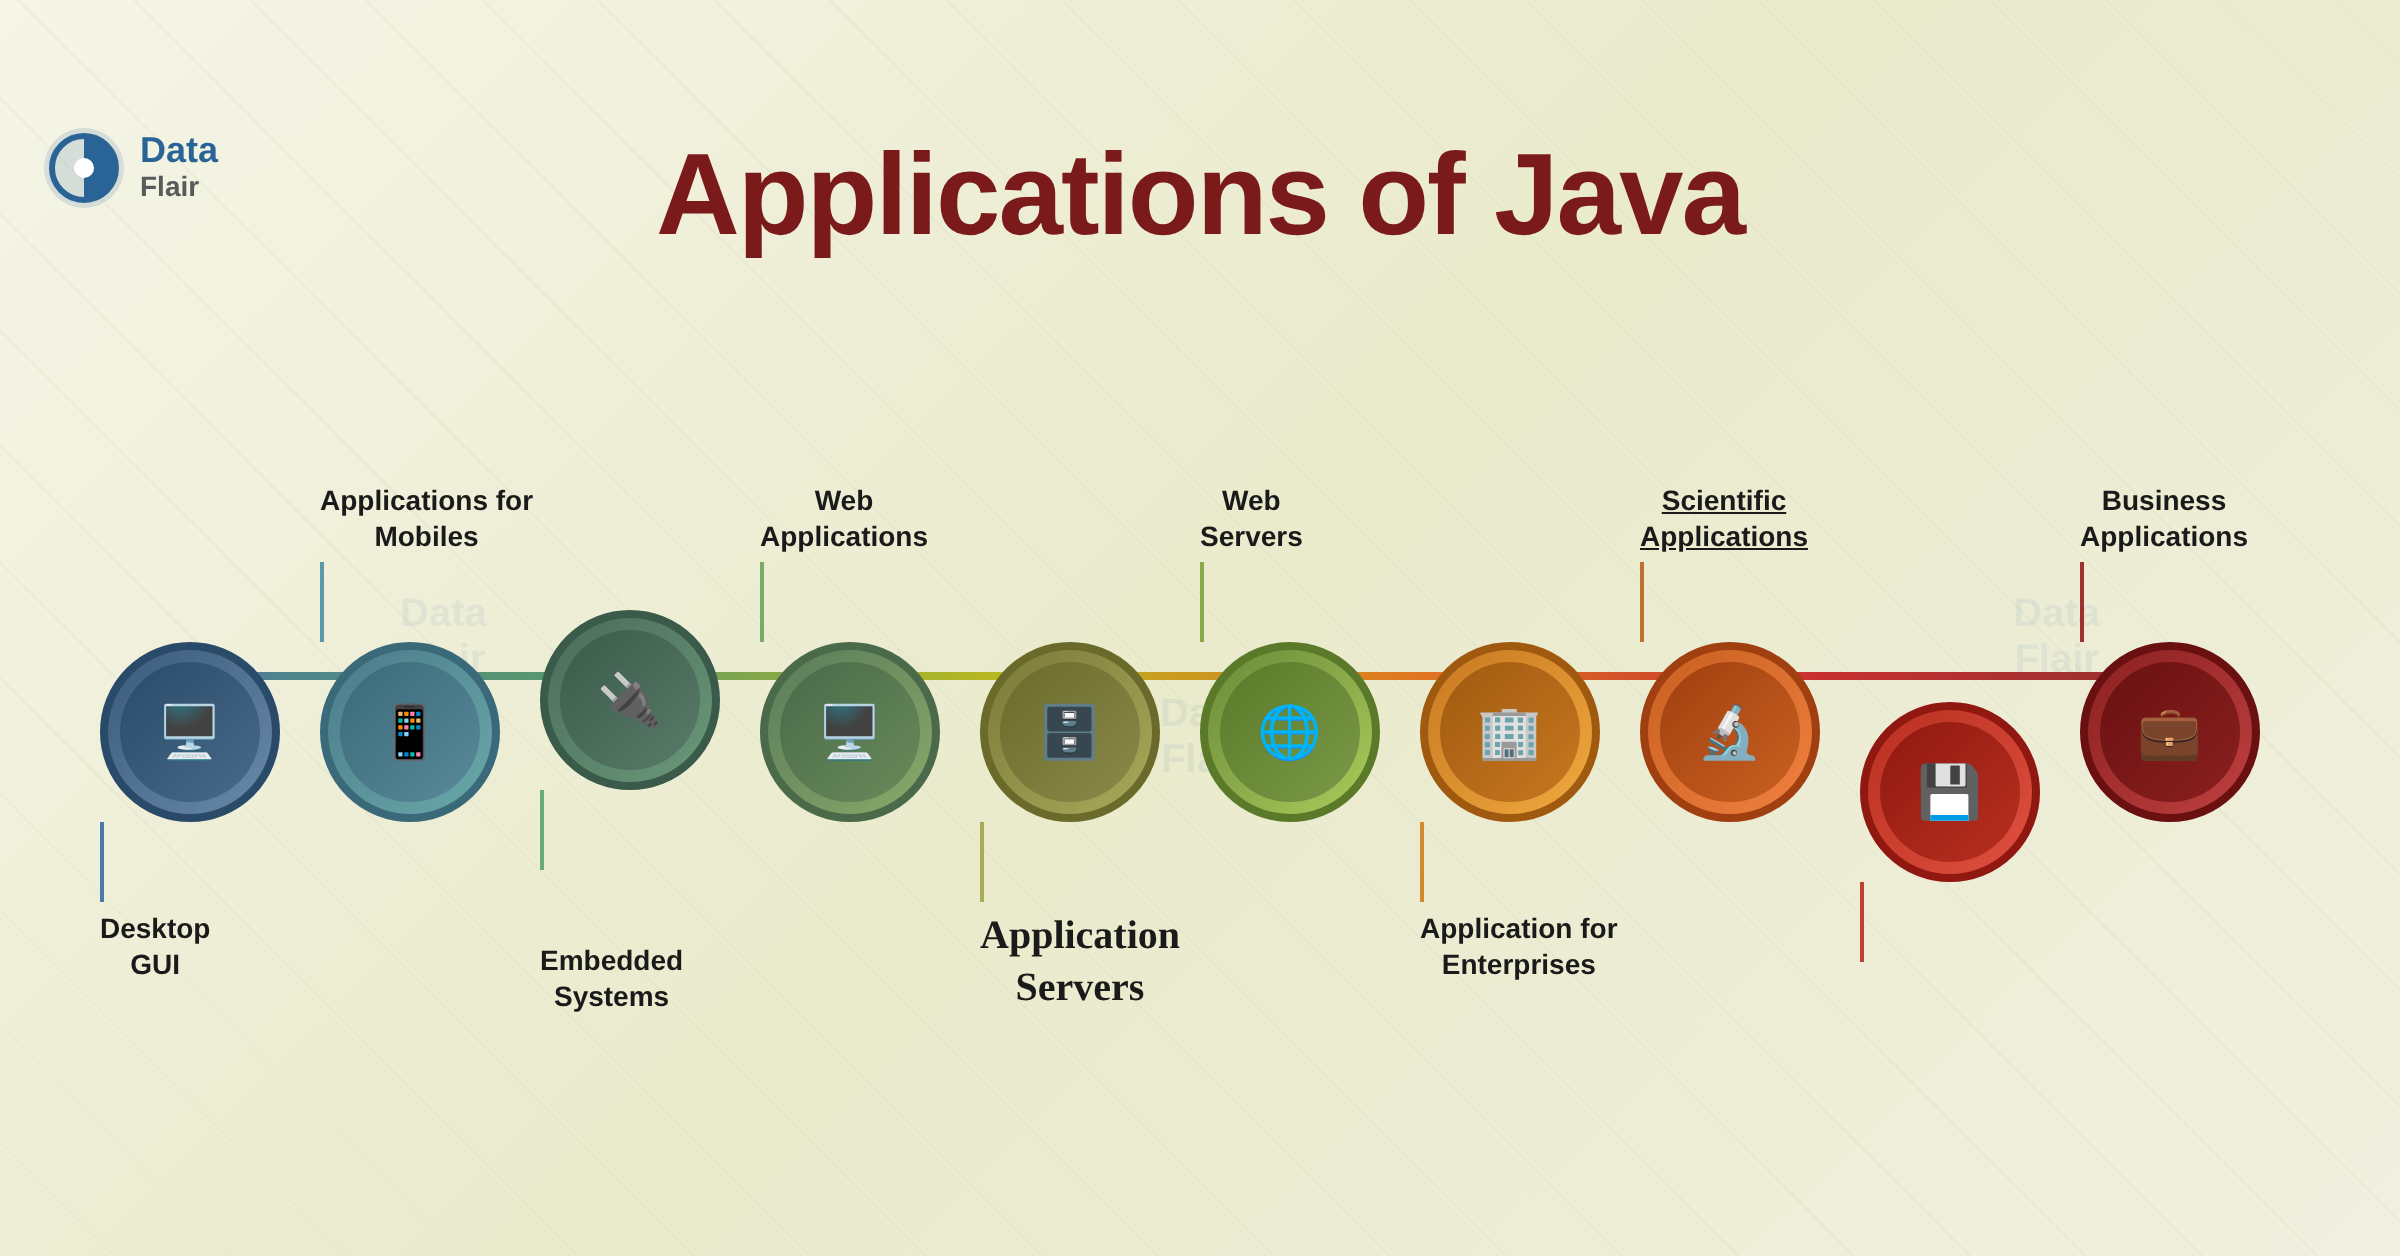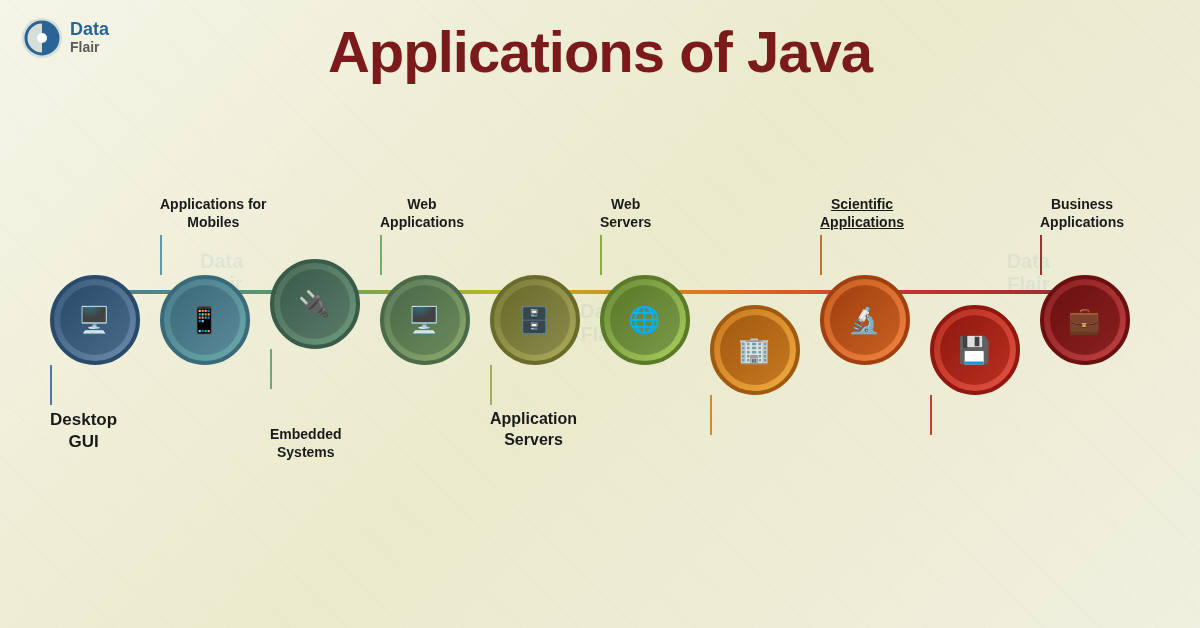--- a/index.html
+++ b/index.html
@@ -65,20 +65,21 @@
     }
 
     
     .main-title {
       text-align: center;
       font-size: 58px;
       font-weight: 900;
       color: #7b1a1a;
       padding-top: 18px;
       letter-spacing: -1px;
+      margin-top: 46px;
     }
 
     
     .timeline-wrapper {
       position: absolute;
       top: 105px;
       left: 30px;
       right: 30px;
       height: 430px;
     }
@@ -280,21 +281,21 @@
 
       <div class="node-item node-0 has-label-below">
         <div class="label-above"></div>
         <div class="connector-above"></div>
         <div class="circle-outer">
           <div class="circle-inner">
             <span style="font-size:26px;">🖥️</span>
           </div>
         </div>
         <div class="connector-below"></div>
-        <div class="label-below" style="font-size:17px;font-weight:800;text-align:center;line-height:1.3;">Desktop<br>GUI</div>
+        <div class="label-below" style="font-size:14px;font-weight:800;text-align:center;line-height:1.3;">Desktop<br>GUI</div>
       </div>
 
       <div class="node-item node-1 has-label-above">
         <div class="label-above" style="font-size:14px;font-weight:800;text-align:center;line-height:1.3;">Applications for<br>Mobiles</div>
         <div class="connector-above"></div>
         <div class="circle-outer">
           <div class="circle-inner">
             <span style="font-size:26px;">📱</span>
           </div>
         </div>
@@ -328,21 +329,21 @@
 
       <div class="node-item node-4 has-label-below">
         <div class="label-above"></div>
         <div class="connector-above"></div>
         <div class="circle-outer">
           <div class="circle-inner">
             <span style="font-size:26px;">🗄️</span>
           </div>
         </div>
         <div class="connector-below"></div>
-        <div class="label-below" style="font-size:16px;font-weight:800;text-align:center;line-height:1.3;">Application<br>Servers</div>
+        <div class="label-below" style="font-size:20px;font-weight:800;text-align:center;line-height:1.3;font-family:Liberation Serif, serif;">Application<br>Servers</div>
       </div>
 
       <div class="node-item node-5 has-label-above">
         <div class="label-above" style="font-size:14px;font-weight:800;text-align:center;line-height:1.3;">Web<br>Servers</div>
         <div class="connector-above"></div>
         <div class="circle-outer">
           <div class="circle-inner">
             <span style="font-size:26px;">🌐</span>
           </div>
         </div>
@@ -352,20 +353,21 @@
 
       <div class="node-item node-6 has-label-below">
         <div class="label-above"></div>
         <div class="connector-above"></div>
         <div class="circle-outer">
           <div class="circle-inner">
             <span style="font-size:26px;">🏢</span>
           </div>
         </div>
         <div class="connector-below"></div>
+        <div class="label-below" style="font-size:14px;font-weight:800;text-align:center;line-height:1.3;">Application for<br>Enterprises</div>
       </div>
 
       <div class="node-item node-7 has-label-above">
         <div class="label-above" style="font-size:14px;font-weight:800;text-align:center;line-height:1.3;text-decoration:underline;">Scientific<br>Applications</div>
         <div class="connector-above"></div>
         <div class="circle-outer">
           <div class="circle-inner">
             <span style="font-size:26px;">🔬</span>
           </div>
         </div>

